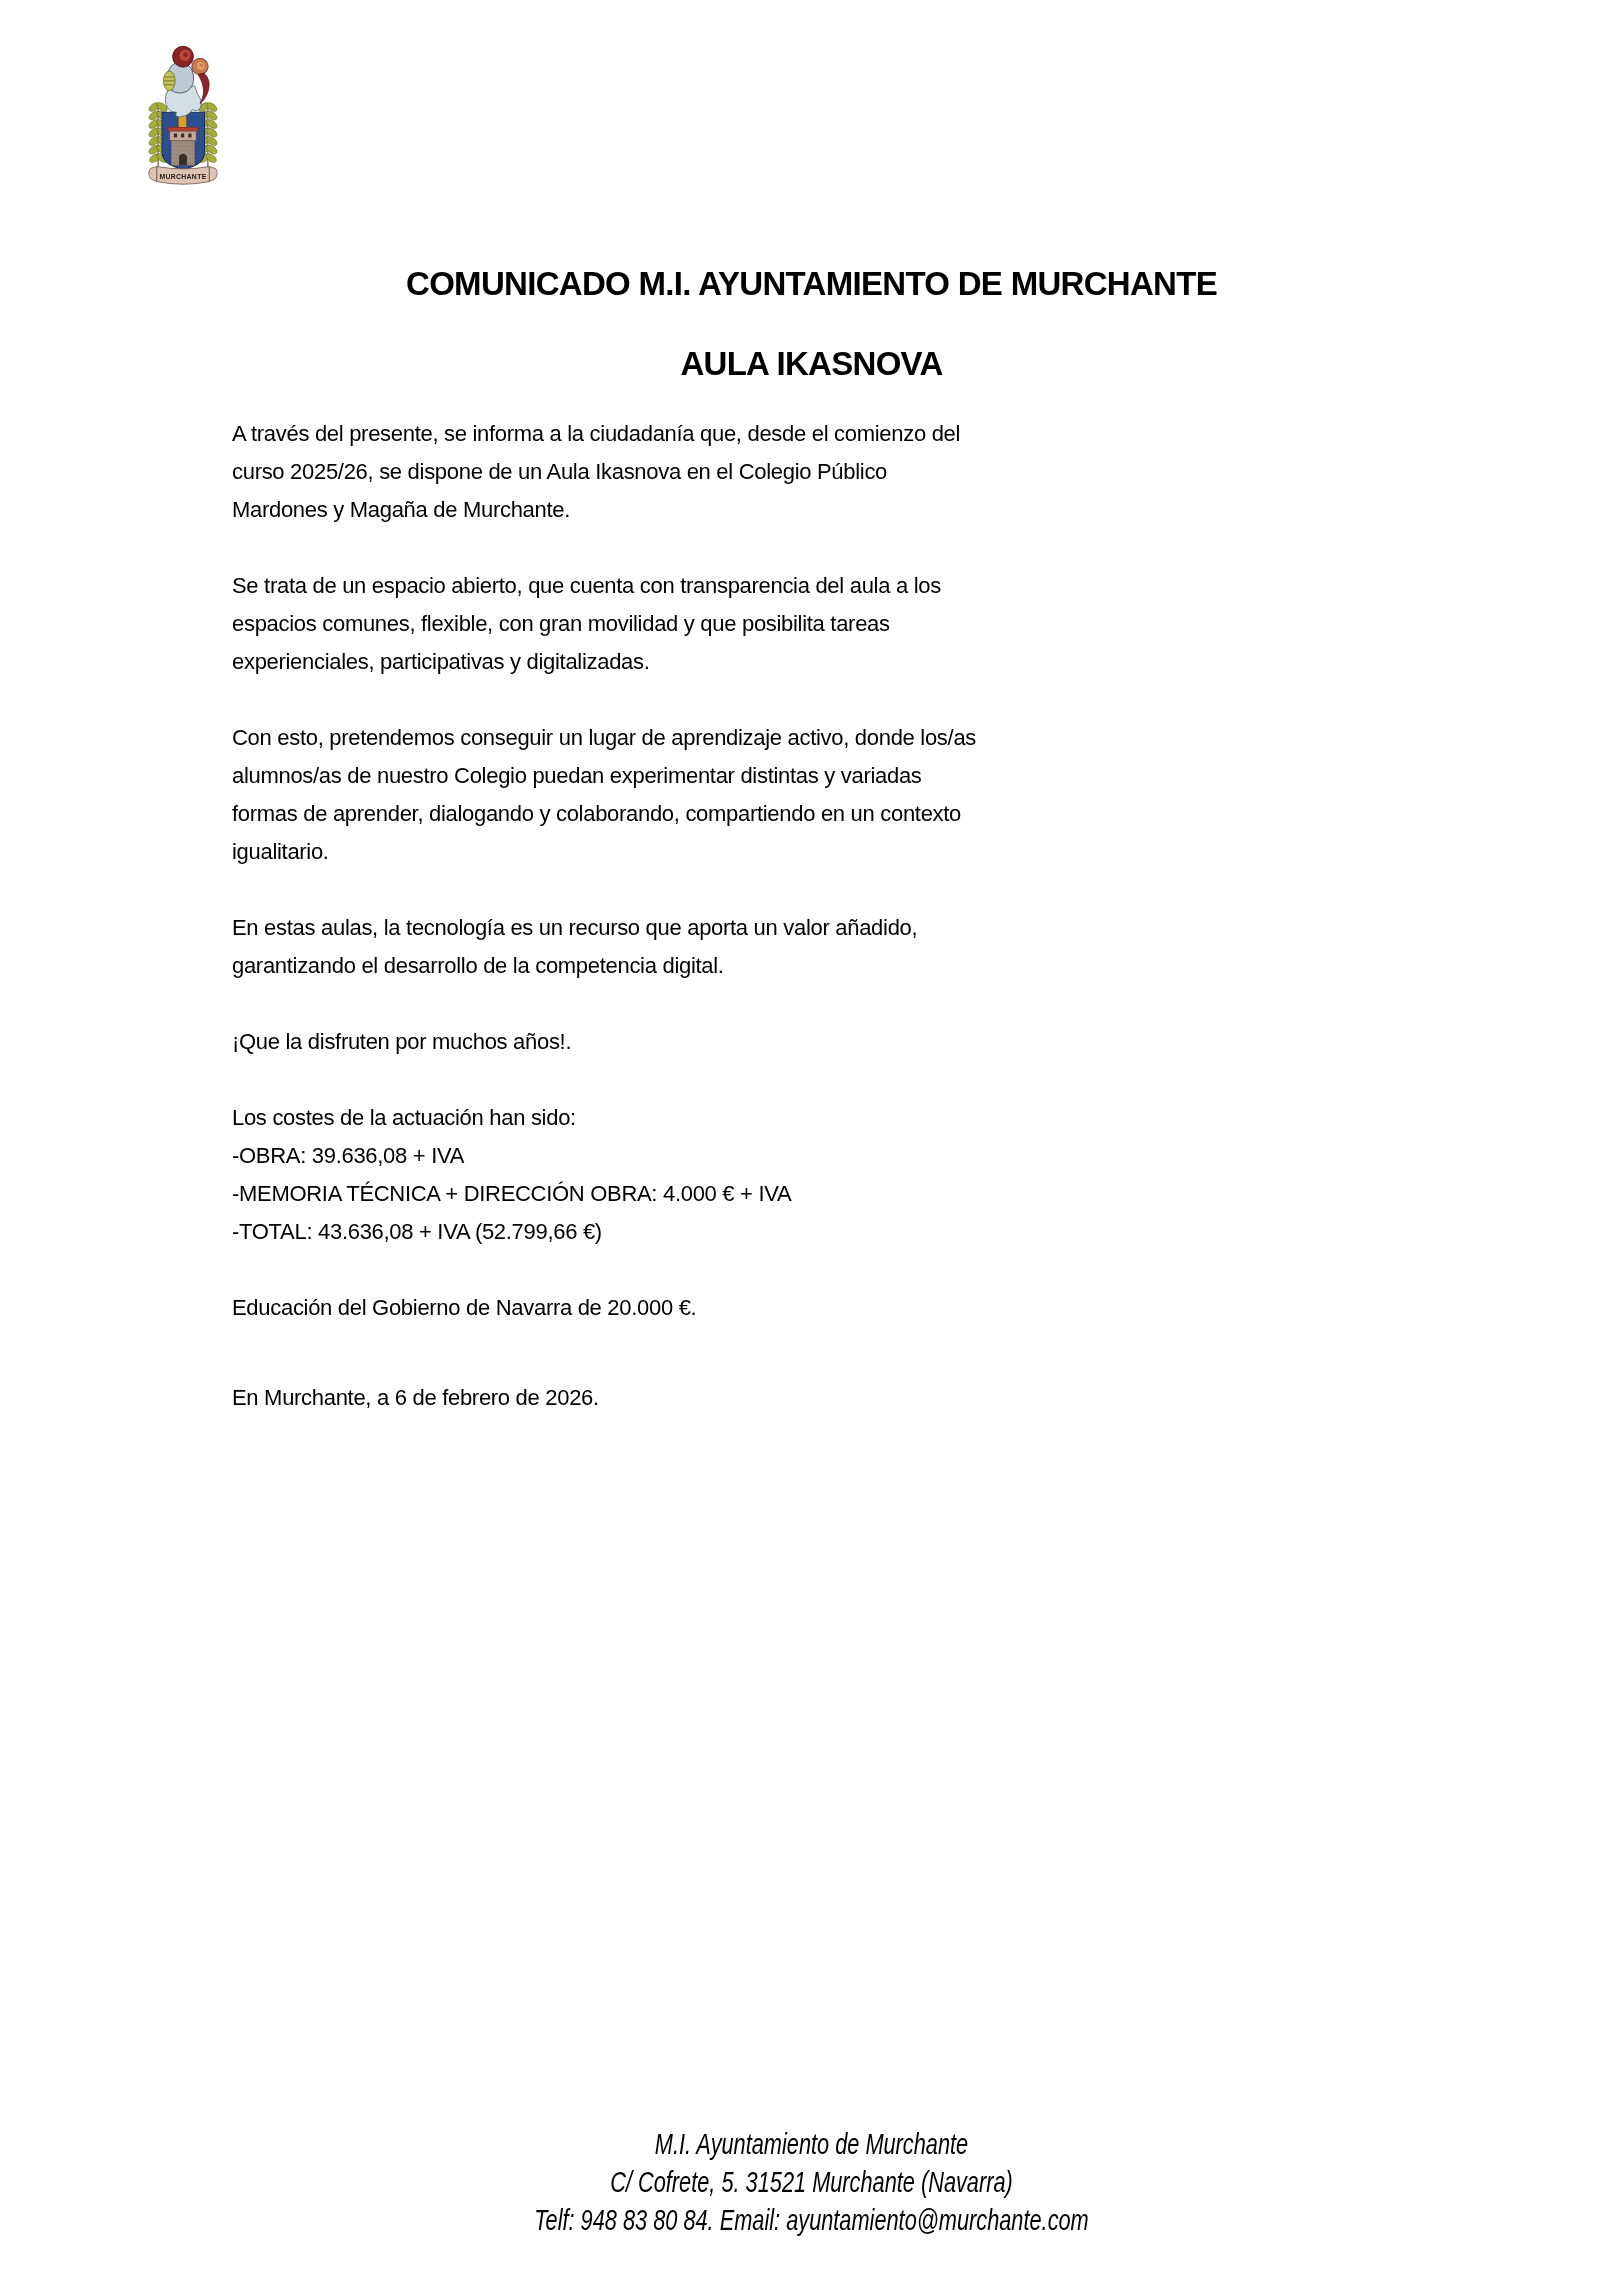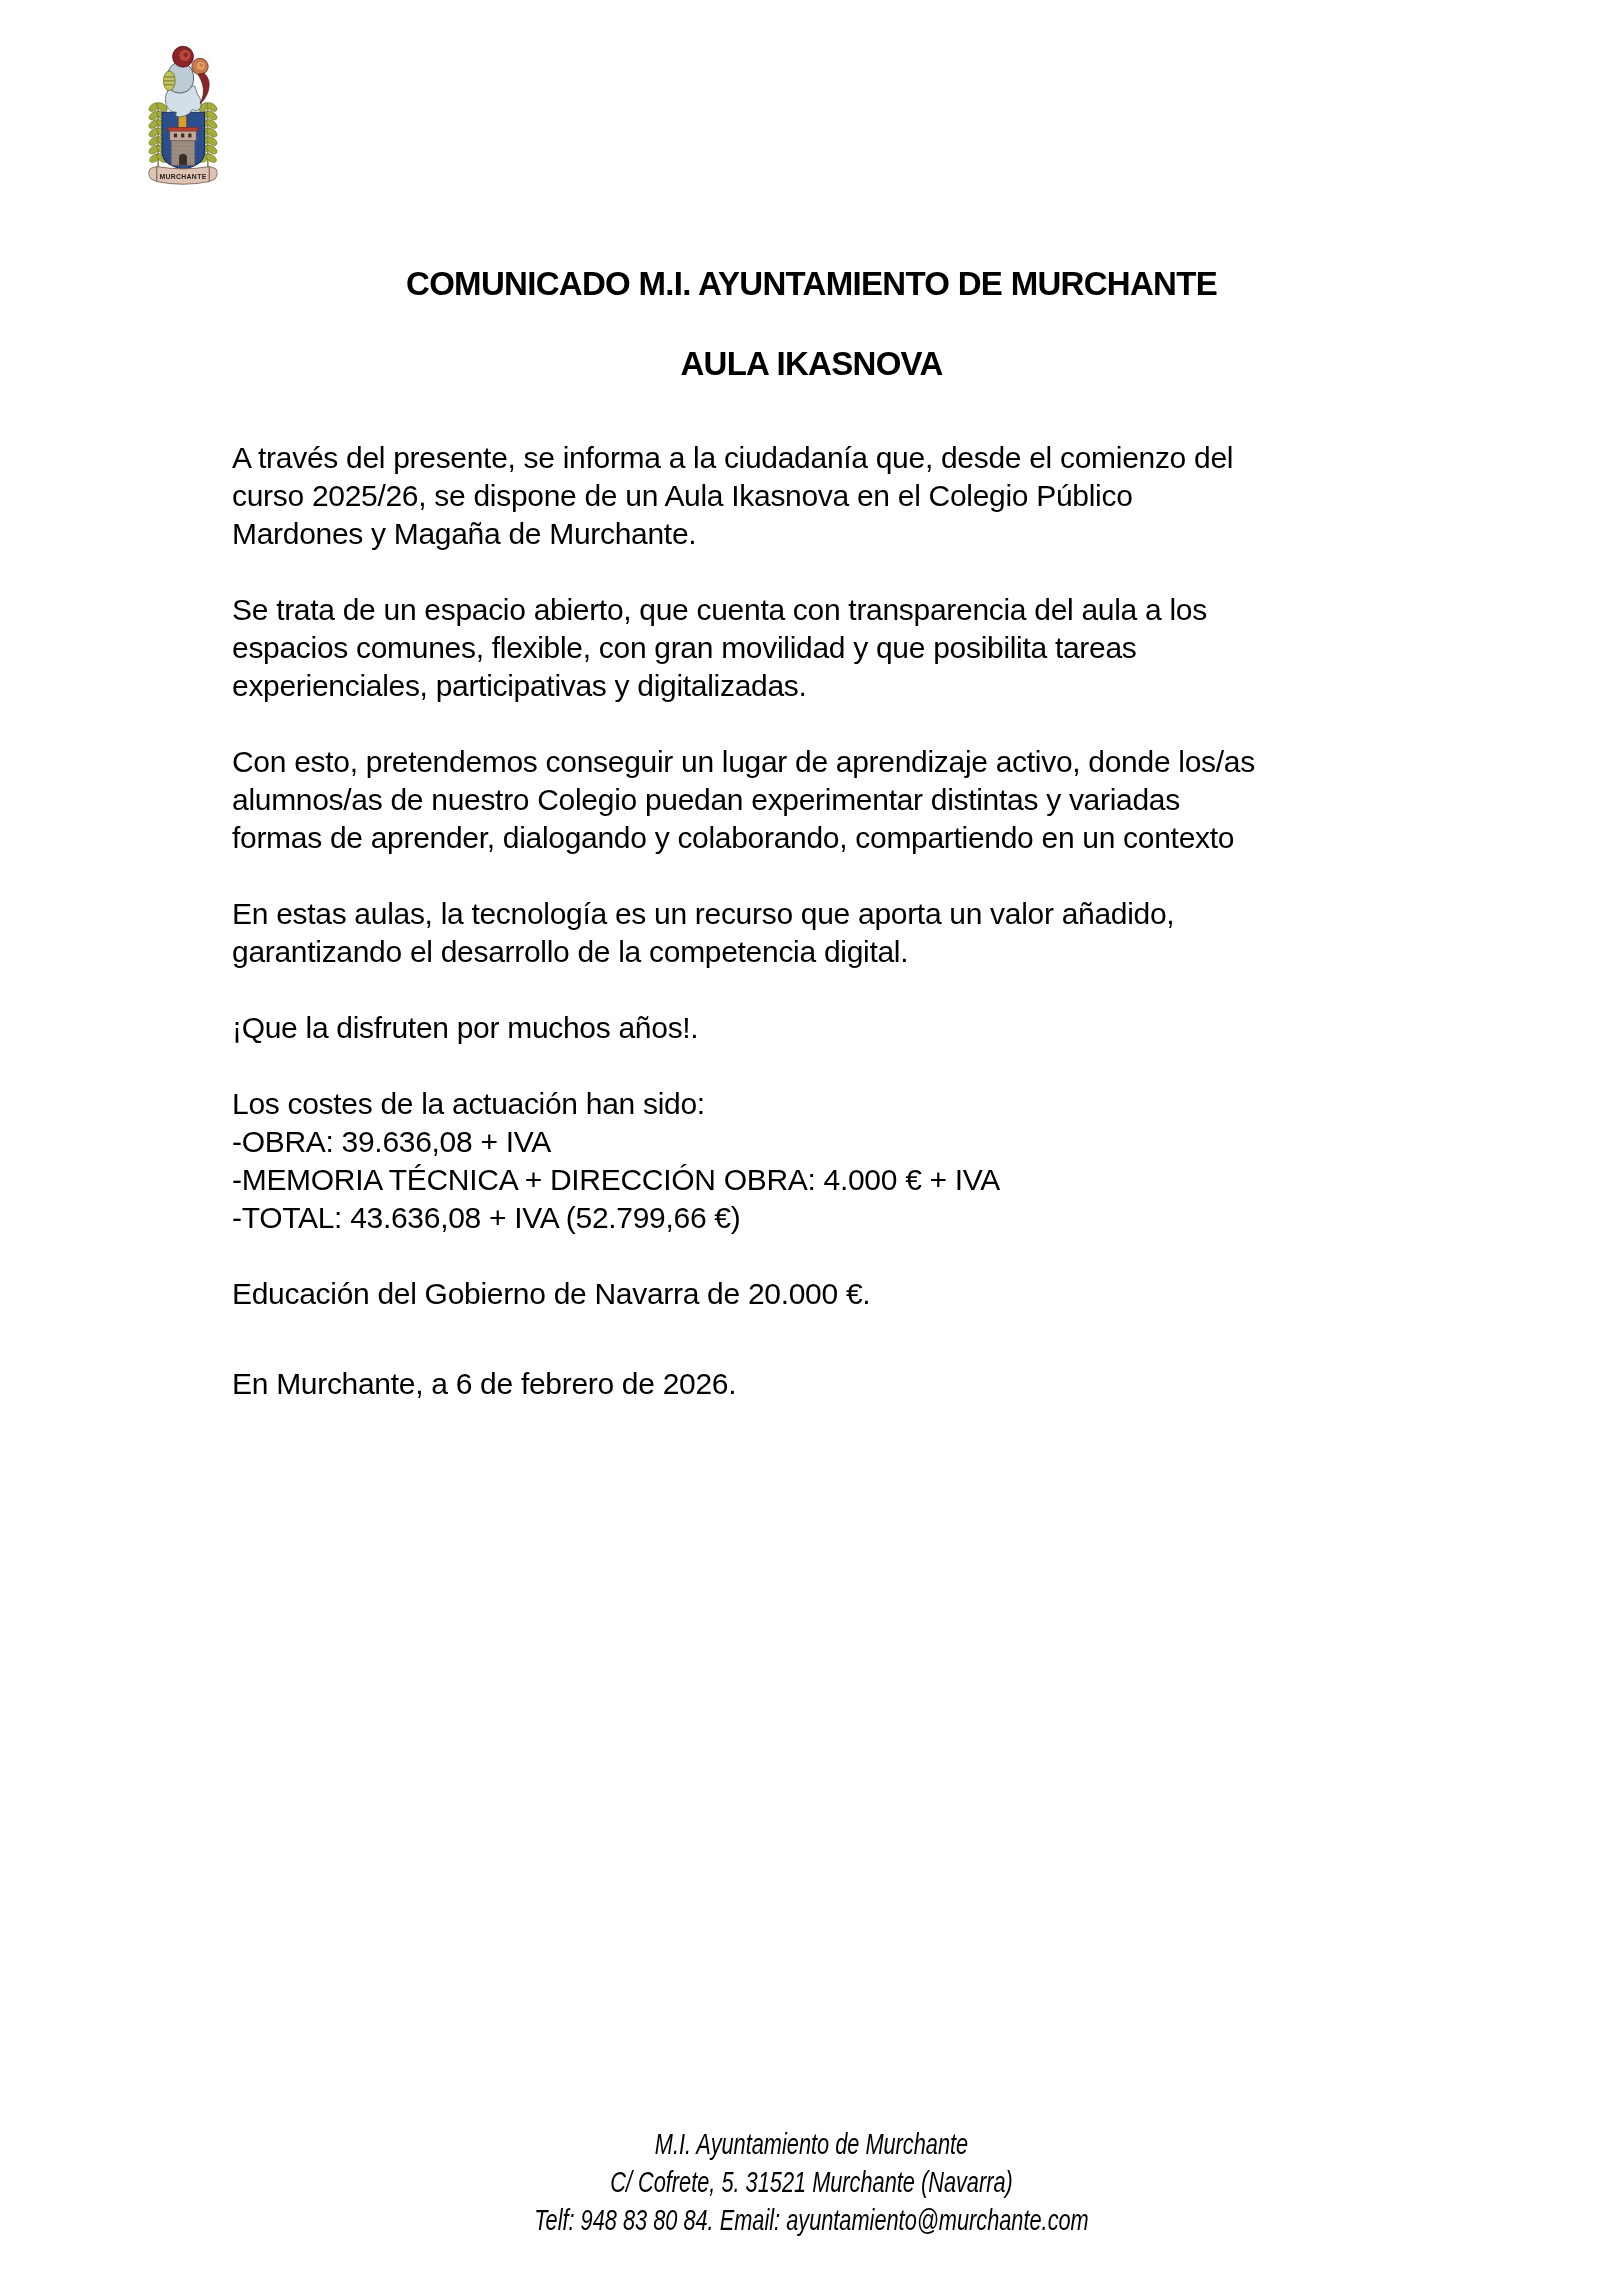--- a/index.html
+++ b/index.html
@@ -19,22 +19,22 @@
     position:absolute;top:267px;left:0;width:100%;
     text-align:center;font-weight:bold;font-size:33px;line-height:34px;
     letter-spacing:-0.7px;white-space:nowrap;
   }
   .doc-subtitle{
     position:absolute;top:347px;left:0;width:100%;
     text-align:center;font-weight:bold;font-size:33px;line-height:34px;
     letter-spacing:-0.7px;white-space:nowrap;
   }
   .body-text{
-    position:absolute;left:232px;top:439px;
-    font-size:30px;line-height:38px;letter-spacing:-0.3px;
+    position:absolute;left:232px;top:415px;
+    font-size:22px;line-height:38px;letter-spacing:-0.3px;
     white-space:nowrap;
   }
   .para{margin:0;}
   .para + .para{margin-top:38px;}
   .para.extra-space{margin-top:52px;}
   .line{height:38px;}
   .footer{
     position:absolute;left:0;top:2125px;width:100%;
     text-align:center;font-style:italic;font-size:29px;line-height:38px;
   }
@@ -144,20 +144,21 @@
       </div>
       <div class="para">
         <div class="line">Se trata de un espacio abierto, que cuenta con transparencia del aula a los</div>
         <div class="line">espacios comunes, flexible, con gran movilidad y que posibilita tareas</div>
         <div class="line">experienciales, participativas y digitalizadas.</div>
       </div>
       <div class="para">
         <div class="line">Con esto, pretendemos conseguir un lugar de aprendizaje activo, donde los/as</div>
         <div class="line">alumnos/as de nuestro Colegio puedan experimentar distintas y variadas</div>
         <div class="line">formas de aprender, dialogando y colaborando, compartiendo en un contexto</div>
+        <div class="line">igualitario.</div>
       </div>
       <div class="para">
         <div class="line">En estas aulas, la tecnología es un recurso que aporta un valor añadido,</div>
         <div class="line">garantizando el desarrollo de la competencia digital.</div>
       </div>
       <div class="para">
         <div class="line">¡Que la disfruten por muchos años!.</div>
       </div>
       <div class="para">
         <div class="line">Los costes de la actuación han sido:</div>

